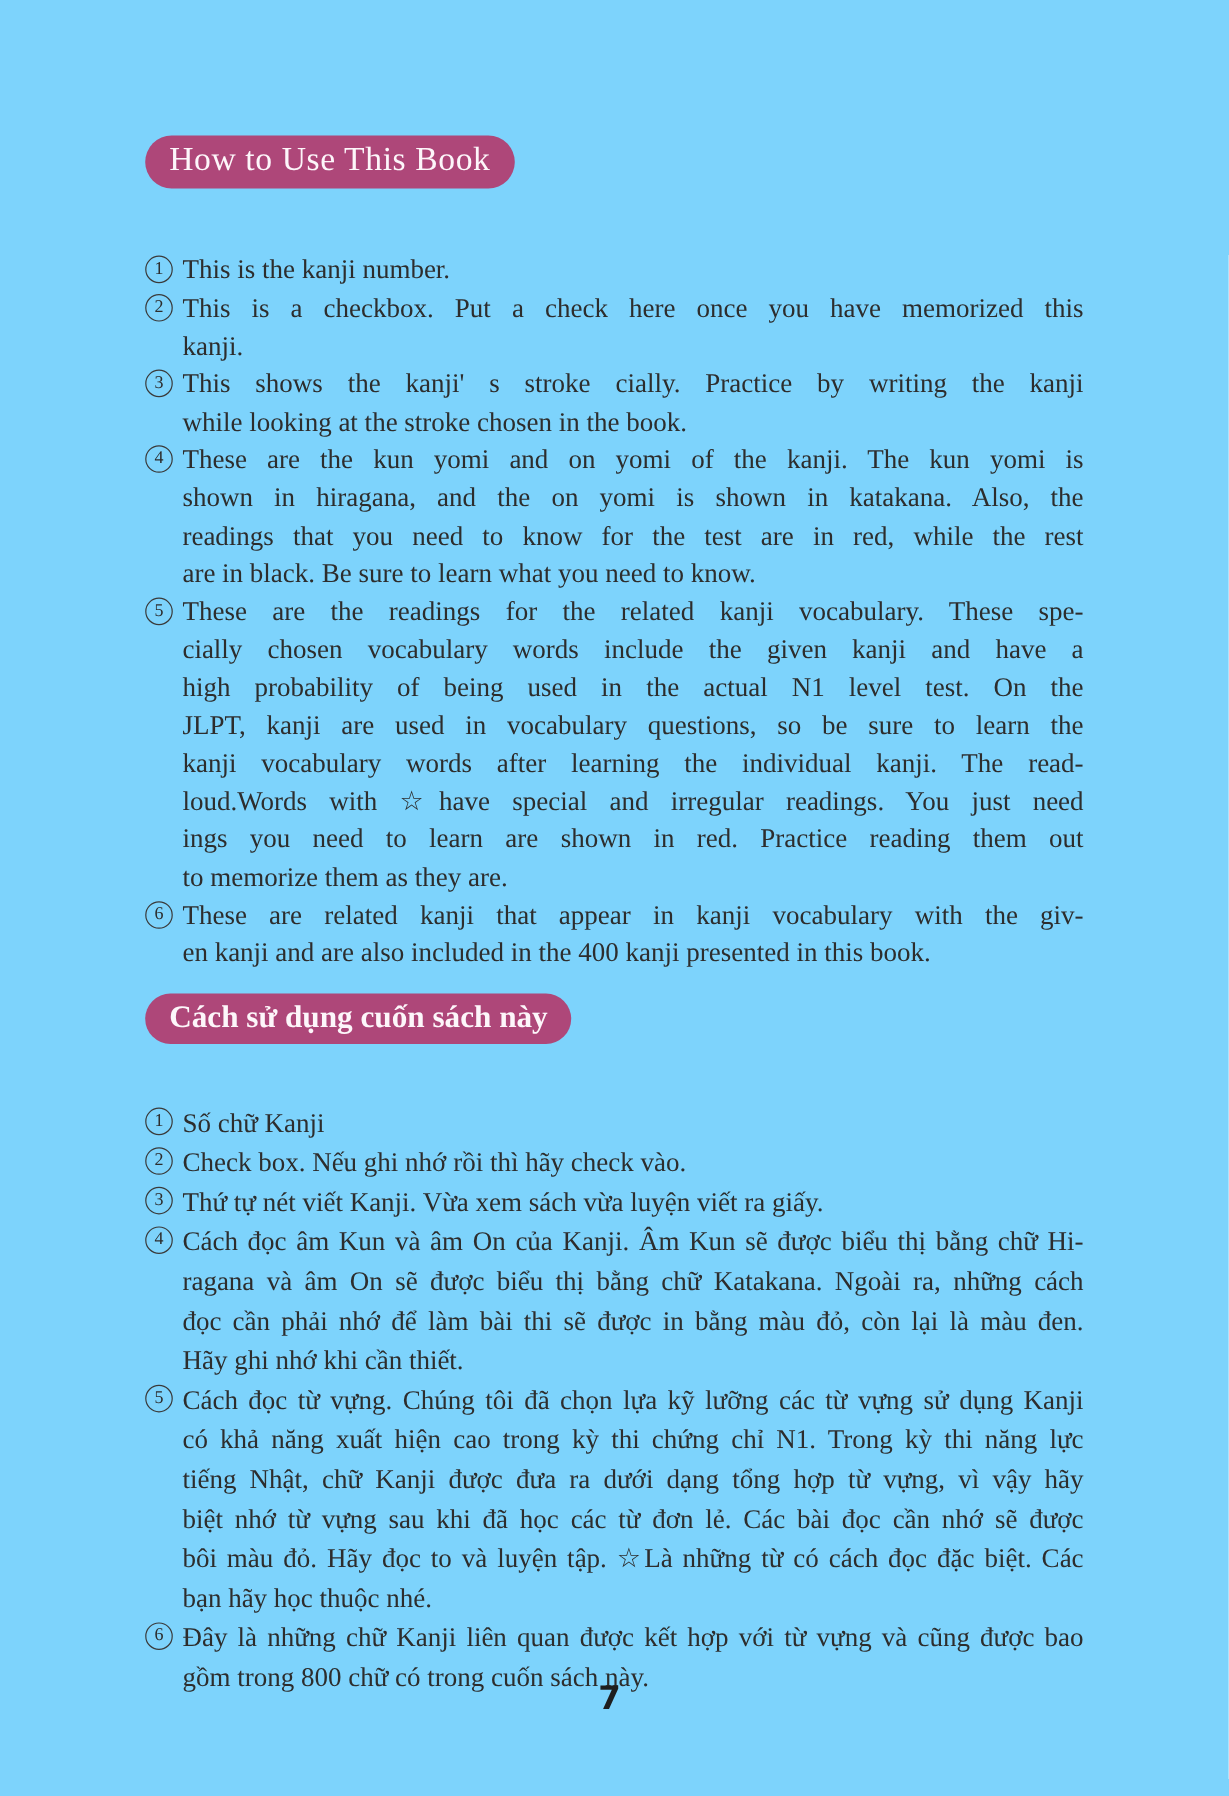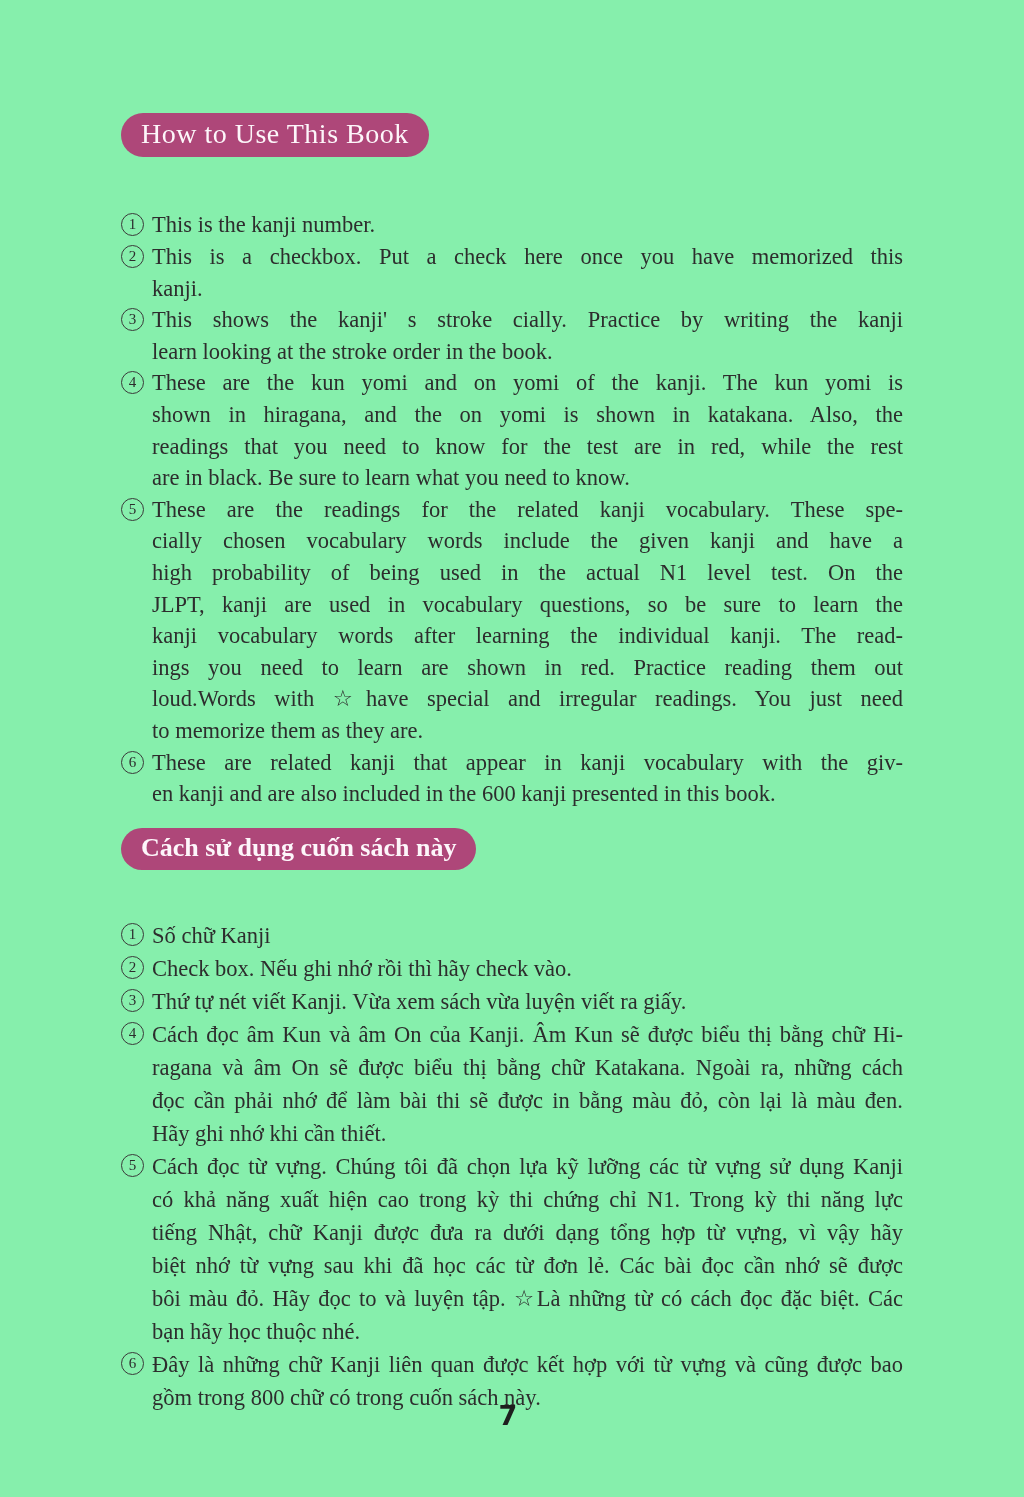--- a/index.html
+++ b/index.html
@@ -1,19 +1,19 @@
 <!DOCTYPE html>
 <html><head>
 <meta charset="utf-8">
 <style>
   html,body{margin:0;padding:0;background:#ffffff;}
   .page{
     position:relative;
     width:1024px;height:1497px;
-    background:#86efac;
+    background:#7dd3fc;
     color:#2d2d2d;
     font-family:"Liberation Serif","DejaVu Serif",serif;
     overflow:hidden;
   }
   .content{
     position:absolute;
     left:121px;top:0;
     width:782px;
   }
   .pill{
@@ -92,50 +92,50 @@
             <span class="marker">2</span>
             <div class="lines">
               <div class="line">This is a checkbox. Put a check here once you have memorized this</div>
               <div class="line last">kanji.</div>
             </div>
           </div>
           <div class="item">
             <span class="marker">3</span>
             <div class="lines">
               <div class="line">This shows the kanji' s stroke cially. Practice by writing the kanji</div>
-              <div class="line last">learn looking at the stroke order in the book.</div>
+              <div class="line last">while looking at the stroke chosen in the book.</div>
             </div>
           </div>
           <div class="item">
             <span class="marker">4</span>
             <div class="lines">
               <div class="line">These are the kun yomi and on yomi of the kanji. The kun yomi is</div>
               <div class="line">shown in hiragana, and the on yomi is shown in katakana. Also, the</div>
               <div class="line">readings that you need to know for the test are in red, while the rest</div>
               <div class="line last">are in black. Be sure to learn what you need to know.</div>
             </div>
           </div>
           <div class="item">
             <span class="marker">5</span>
             <div class="lines">
               <div class="line">These are the readings for the related kanji vocabulary. These spe-</div>
               <div class="line">cially chosen vocabulary words include the given kanji and have a</div>
               <div class="line">high probability of being used in the actual N1 level test. On the</div>
               <div class="line">JLPT, kanji are used in vocabulary questions, so be sure to learn the</div>
               <div class="line">kanji vocabulary words after learning the individual kanji. The read-</div>
+              <div class="line">loud.Words with ☆have special and irregular readings. You just need</div>
               <div class="line">ings you need to learn are shown in red. Practice reading them out</div>
-              <div class="line">loud.Words with ☆have special and irregular readings. You just need</div>
               <div class="line last">to memorize them as they are.</div>
             </div>
           </div>
           <div class="item">
             <span class="marker">6</span>
             <div class="lines">
               <div class="line">These are related kanji that appear in kanji vocabulary with the giv-</div>
-              <div class="line last">en kanji and are also included in the 600 kanji presented in this book.</div>
+              <div class="line last">en kanji and are also included in the 400 kanji presented in this book.</div>
             </div>
           </div>
         </div>
     </section>
 
     <section>
       <h2 class="pill pill-vn">Cách sử dụng cuốn sách này</h2>
       <div class="list list-vn">
           <div class="item">
             <span class="marker">1</span>

